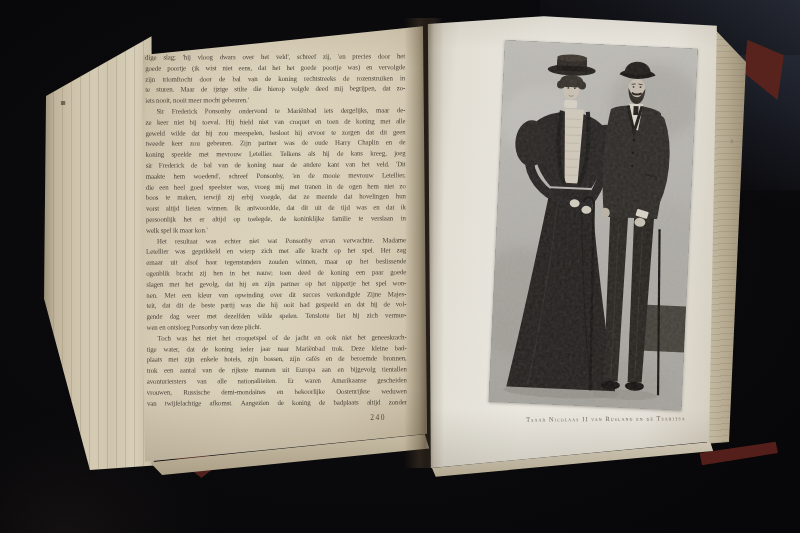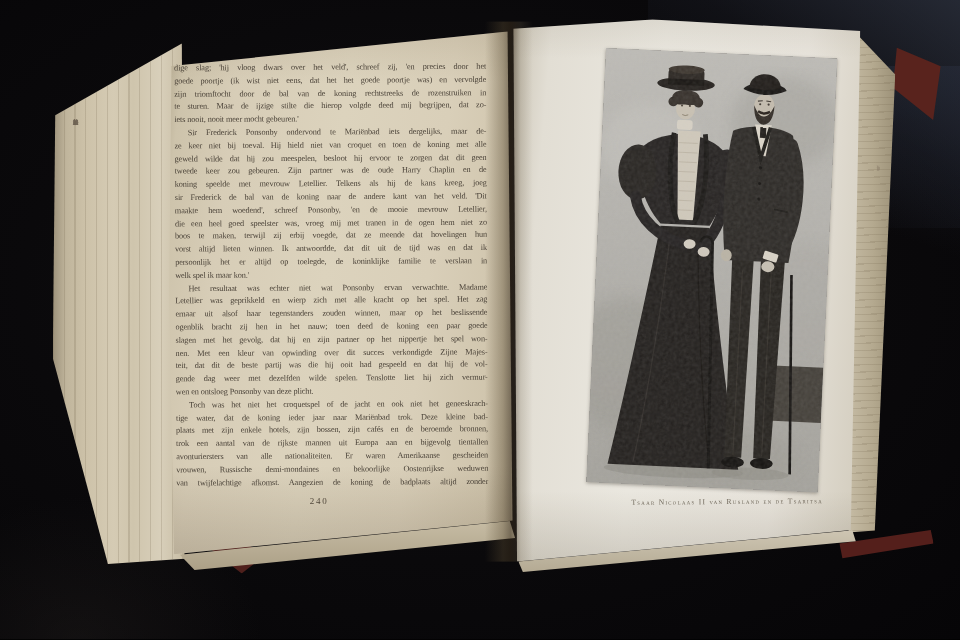--- a/index.html
+++ b/index.html
@@ -57,21 +57,21 @@
       linear-gradient(180deg, rgba(110,100,80,.12) 0%, rgba(0,0,0,0) 8%, rgba(0,0,0,0) 86%, rgba(90,80,60,.18) 98%),
       linear-gradient(95deg, #a99f8c 0%, #cfc9bb 4%, #e2ded4 12%, #eae7df 40%, #e8e4dc 75%, #d5cfc1 95%, #bfb8a7 100%);}
 
   
   .text-column{left:146px;top:52px;width:260px;color:#4a4238;font-size:6.9px;
     line-height:10.8px;letter-spacing:-0.1px;transform:rotate(-0.3deg);}
   .para{position:static;}
   .line{position:static;text-align:justify;text-align-last:justify;height:10.8px;overflow:hidden;white-space:nowrap;}
   .line-last{text-align-last:left;}
   .line-indent{text-indent:11px;}
-  .page-number{left:146px;top:413px;width:240px;text-align:center;color:#52493c;
+  .page-number{left:146px;top:413px;width:240px;text-align:right;color:#52493c;
     font-size:7.5px;letter-spacing:1.5px;}
 
   
   .edge-letters{display:flex;flex-direction:column;align-items:center;}
   .edge-left{left:56px;top:98px;width:14px;font-size:6.5px;line-height:9.3px;color:#5f5346;opacity:.8;}
   .edge-right{left:726px;top:136px;width:12px;font-size:5.5px;line-height:11px;color:#8a7d6a;opacity:.55;transform:rotate(2deg);}
 
   
   .photo{left:505px;top:40px;width:193px;height:362px;transform:rotate(2.6deg);transform-origin:0 0;
     background:#b2b0ab;box-shadow:inset 0 0 16px rgba(20,18,15,.35), 0 1px 3px rgba(40,35,25,.35);}

